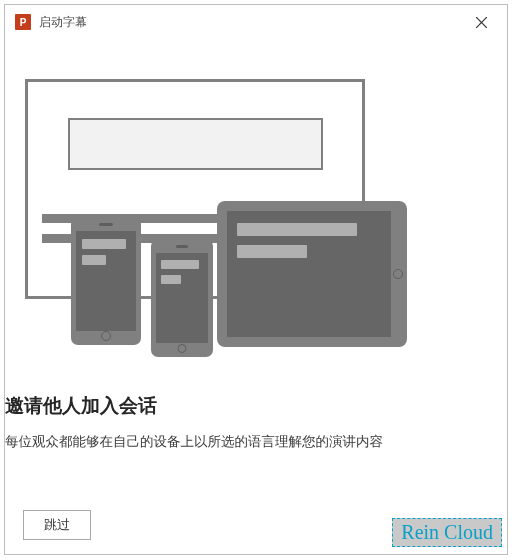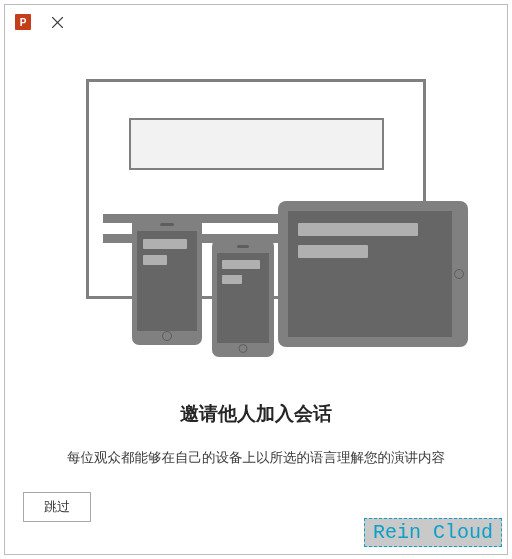--- a/index.html
+++ b/index.html
@@ -36,23 +36,22 @@
   .title-text { flex: 1; }
   .close-btn {
     width: 36px; height: 26px;
     display: flex; align-items: center; justify-content: center;
     color: #333;
     cursor: default;
   }
   .close-btn svg { width: 11px; height: 11px; }
   .content {
     flex: 1;
-    display: flex; flex-direction: column; align-items: center;
+    display: flex; flex-direction: column; align-items: flex-start;
     padding-top: 40px;
-    gap: 8px;
   }
   .illus {
     width: 380px; height: 290px;
     position: relative;
   }
   .monitor {
     position: absolute;
     left: 20px; top: 0;
     width: 340px; height: 220px;
     border: 3px solid #808080;
@@ -145,52 +144,53 @@
   }
   .subtext {
     margin-top: 14px;
     font-size: 13.5px;
     color: #3a3a3a;
     text-align: center;
     font-family: Liberation Mono, monospace;
   }
   .footer {
     height: 62px;
-    display: flex; align-items: flex-start;
+    display: flex; align-items: flex-end;
     padding: 0 18px 14px 18px;
   }
   .skip-btn {
     height: 30px;
     padding: 0 20px;
     border: 1px solid #a8a8a8;
     background: #fff;
     font-size: 13px;
     color: #333;
     cursor: default;
     font-family: inherit;
   }
   .footer-spacer { flex: 1; }
   .watermark {
     position: absolute;
     right: 10px; bottom: 12px;
-    font-family: Liberation Mono, monospace;
+    font-family: Liberation Serif, serif;
     font-size: 20px;
     color: #0aa0c8;
     border: 1px dashed #0aa0c8;
     padding: 2px 8px;
     background: rgba(40,40,40,0.25);
     pointer-events: none;
   }
 </style>
 </head>
 <body>
 
 <div class="dialog">
   <div class="titlebar">
     <div class="app-icon">P</div>
+    <div class="title-text">启动字幕</div>
     <div class="close-btn">
       <svg viewBox="0 0 10 10">
         <line x1="0" y1="0" x2="10" y2="10" stroke="#333" stroke-width="1.1"></line>
         <line x1="10" y1="0" x2="0" y2="10" stroke="#333" stroke-width="1.1"></line>
       </svg>
     </div>
   </div>
 
   <div class="content">
     <div class="illus">

